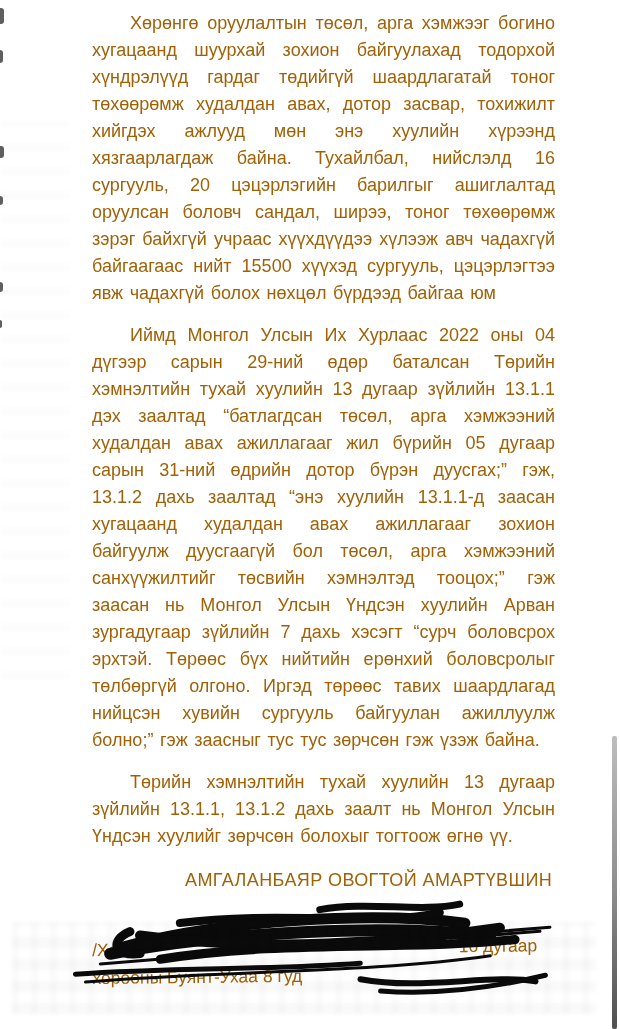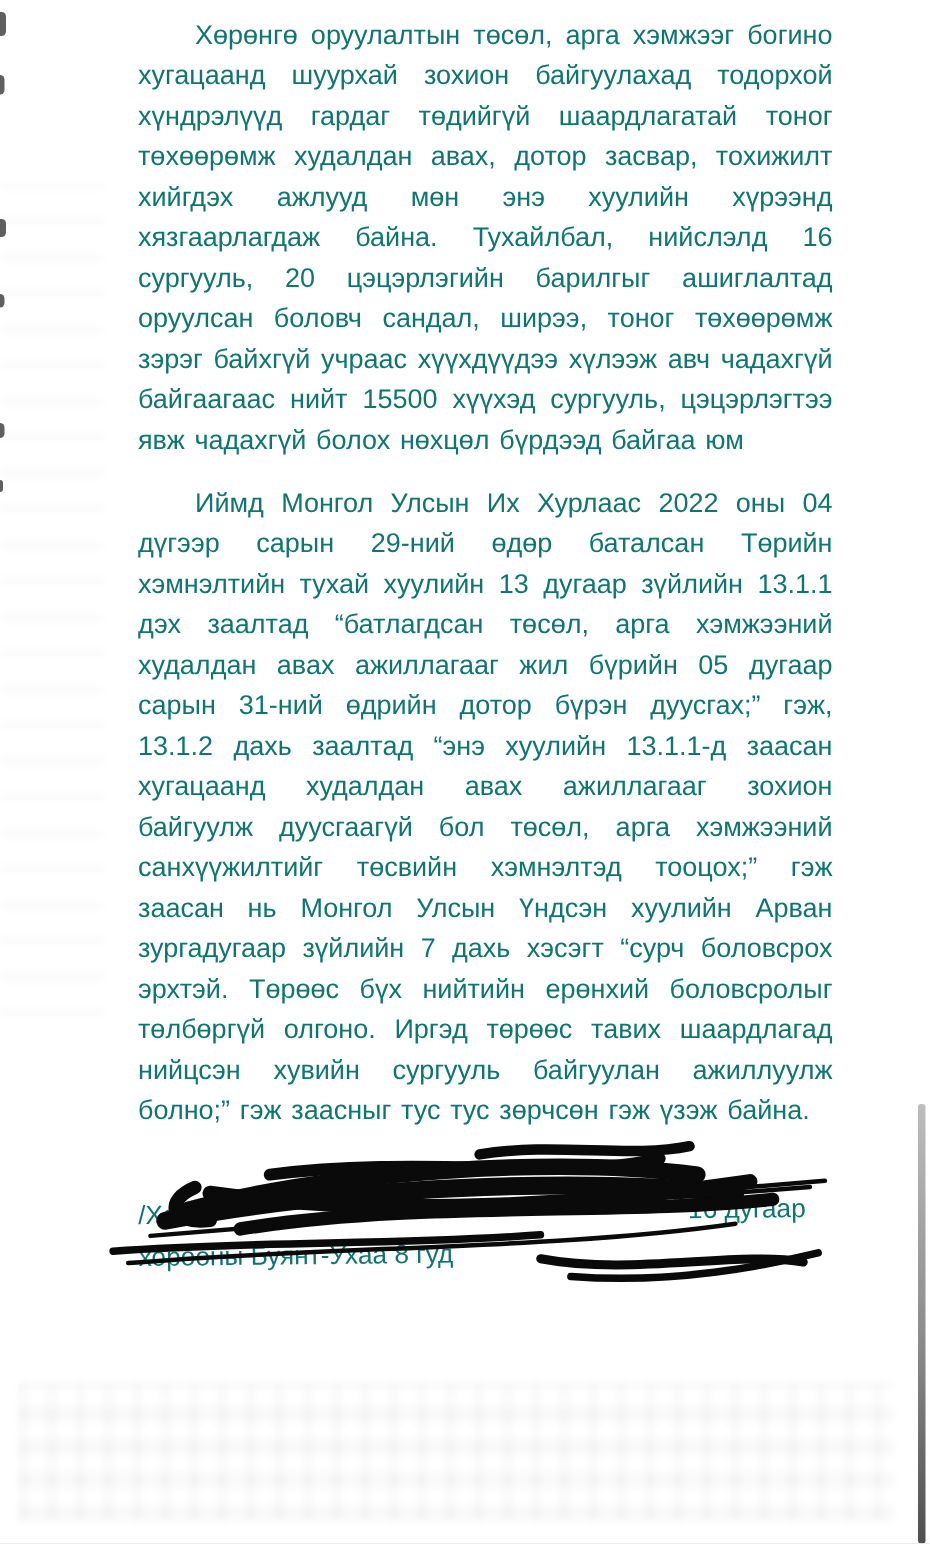--- a/index.html
+++ b/index.html
@@ -1,20 +1,20 @@
 <!DOCTYPE html>
 <html><head>
 <meta charset="utf-8">
 <style>
   html,body { margin:0; padding:0; background:#ddd; }
   .page {
     position:relative; width:620px; height:1029px; margin:0 auto;
     background:#ffffff; overflow:hidden;
     font-family:"Liberation Sans","DejaVu Sans",sans-serif;
-    color:#0f766e;
+    color:#a16207;
     -webkit-font-smoothing:antialiased;
   }
   .doc { position:absolute; top:10px; left:92px; width:463px; }
   .para {
     font-size:18px; line-height:27px; text-align:justify; text-align-last:left;
     text-indent:38px; margin:0 0 15px 0; word-spacing:1.5px;
   }
   .sig-heading { font-size:18px; line-height:27px; margin:30px 0 0 73px; letter-spacing:.4px; }
   .sig-name    { font-size:18px; line-height:27px; margin:17px 0 0 93px; letter-spacing:.4px; }
   .address {
@@ -56,21 +56,23 @@
   }
 </style>
 </head>
 <body>
 
 <div class="page">
 
   <div class="doc">
     <p class="para">Хөрөнгө оруулалтын төсөл, арга хэмжээг богино хугацаанд шуурхай зохион байгуулахад тодорхой хүндрэлүүд гардаг төдийгүй шаардлагатай тоног төхөөрөмж худалдан авах, дотор засвар, тохижилт хийгдэх ажлууд мөн энэ хуулийн хүрээнд хязгаарлагдаж байна. Тухайлбал, нийслэлд 16 сургууль, 20 цэцэрлэгийн барилгыг ашиглалтад оруулсан боловч сандал, ширээ, тоног төхөөрөмж зэрэг байхгүй учраас хүүхдүүдээ хүлээж авч чадахгүй байгаагаас нийт 15500 хүүхэд сургууль, цэцэрлэгтээ явж чадахгүй болох нөхцөл бүрдээд байгаа юм</p>
     <p class="para">Иймд Монгол Улсын Их Хурлаас 2022 оны 04 дүгээр сарын 29-ний өдөр баталсан  Төрийн хэмнэлтийн тухай хуулийн 13 дугаар зүйлийн 13.1.1 дэх заалтад “батлагдсан төсөл, арга хэмжээний худалдан авах ажиллагааг жил бүрийн 05 дугаар сарын 31-ний өдрийн дотор бүрэн дуусгах;” гэж, 13.1.2 дахь заалтад “энэ хуулийн 13.1.1-д заасан хугацаанд худалдан авах ажиллагааг зохион байгуулж дуусгаагүй бол төсөл, арга хэмжээний санхүүжилтийг төсвийн хэмнэлтэд тооцох;” гэж заасан нь Монгол Улсын Үндсэн хуулийн Арван зургадугаар зүйлийн 7 дахь хэсэгт “сурч боловсрох эрхтэй. Төрөөс бүх нийтийн ерөнхий боловсролыг төлбөргүй олгоно. Иргэд төрөөс тавих шаардлагад нийцсэн хувийн сургууль байгуулан ажиллуулж болно;” гэж заасныг тус тус зөрчсөн гэж үзэж байна.</p>
+    <p class="para">Төрийн хэмнэлтийн тухай хуулийн 13 дугаар зүйлийн 13.1.1, 13.1.2 дахь заалт нь Монгол Улсын Үндсэн хуулийг зөрчсөн болохыг тогтоож өгнө үү.</p>
 
+    <div class="sig-name">АМГАЛАНБАЯР ОВОГТОЙ АМАРТҮВШИН</div>
 
     <div class="address">
       <div class="addr-line1">
         <span>/Хаяг:</span>
         <span class="addr-suffix">16 дугаар</span>
       </div>
       <div>хорооны Буянт-Ухаа 8 гуд</div>
 
       <svg class="scribble" viewBox="0 0 505 102" aria-hidden="true">
         <path d="M55,45 C150,20 300,12 395,25" stroke-width="11"></path>

